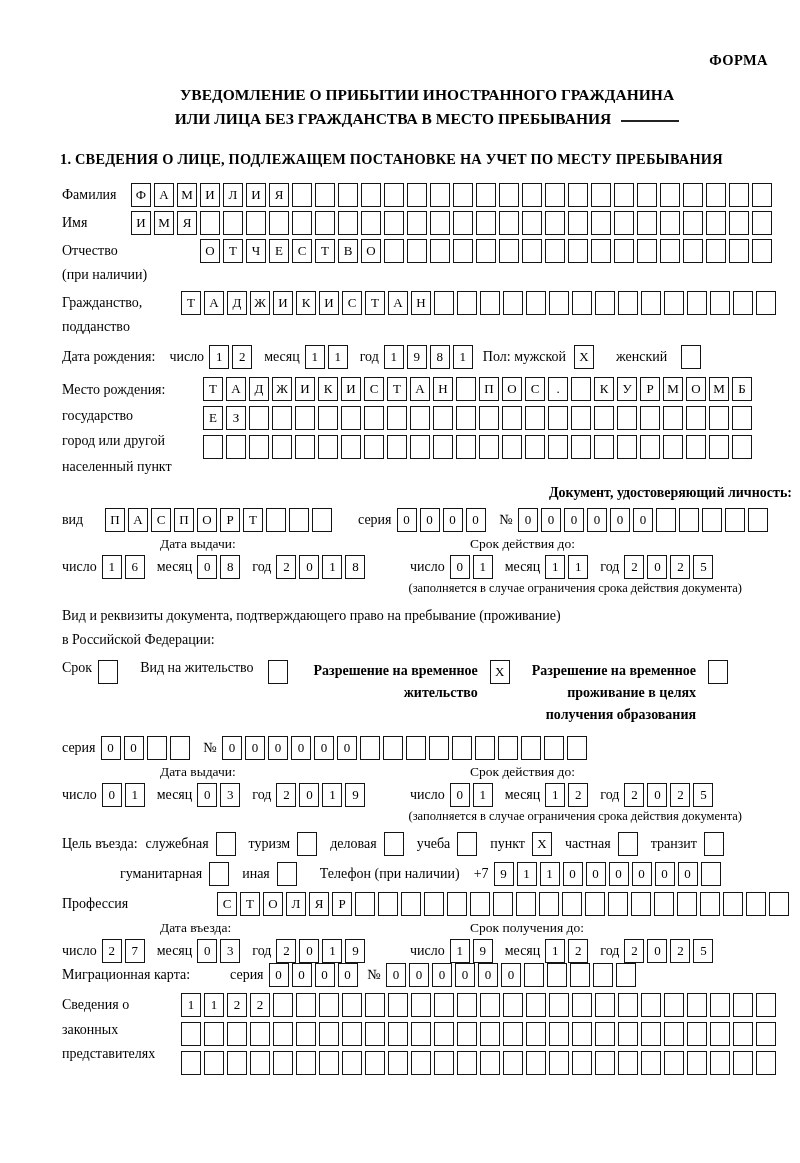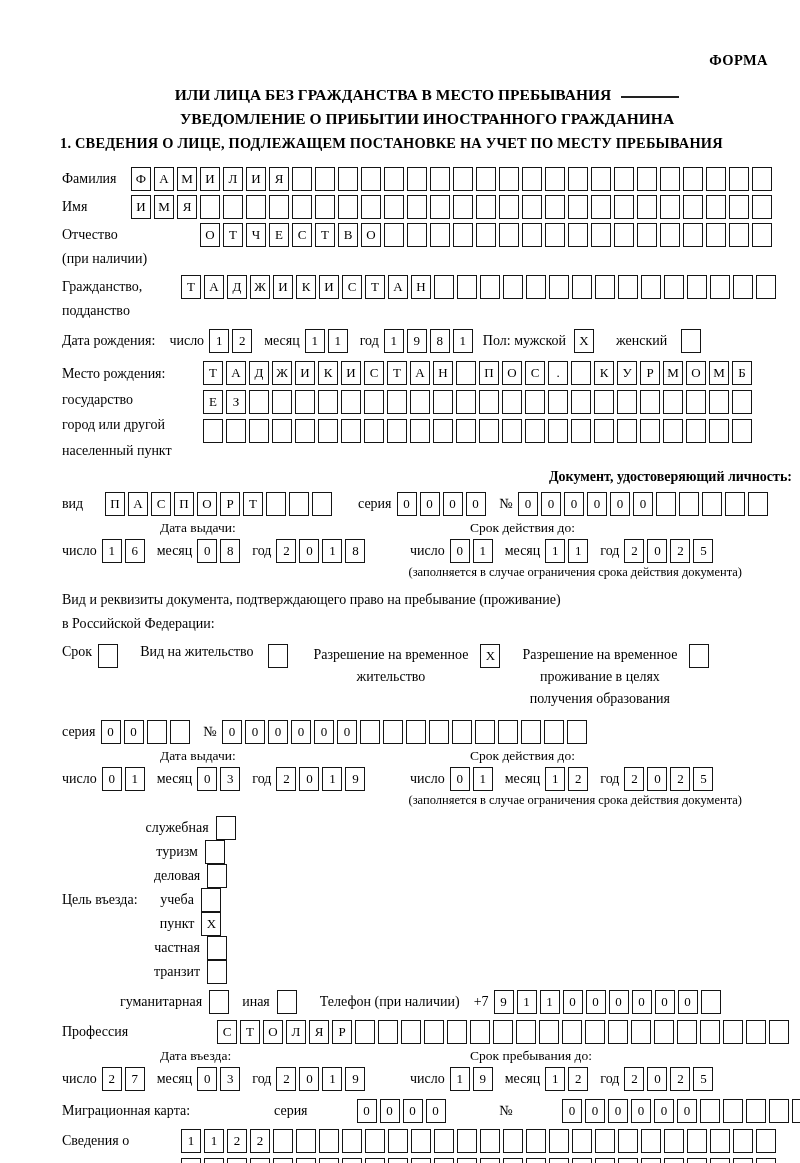--- a/index.html
+++ b/index.html
@@ -9,21 +9,21 @@
 
   .hdr{margin-left:553px;}
   .hdr .hl{font-size:13.5px;line-height:20px;}
   .hdr .sub{font-size:12.5px;line-height:18px;}
   .forma{font-weight:700;font-size:14.5px;text-align:right;padding-right:24px;
          margin-top:18px;letter-spacing:.4px;}
 
   .title{text-align:center;font-weight:700;font-size:15.5px;line-height:24px;margin-top:14px;}
   .blank{display:inline-block;width:58px;height:2px;background:#222;margin-left:10px;vertical-align:2px;}
 
-  .sec{font-weight:700;font-size:14.4px;margin:4px 0 15px -2px;white-space:nowrap;letter-spacing:.2px;}
+  .sec{font-weight:700;font-size:14.4px;margin:20px 0 15px -2px;white-space:nowrap;letter-spacing:.2px;}
 
   .frow{display:flex;align-items:center;margin-bottom:4px;}
   .tops{align-items:flex-start;}
   .lbl{font-size:14px;flex:none;}
   .l2{line-height:24px;}
   .boxes{display:flex;gap:3px;flex:none;}
   .cb{box-sizing:border-box;width:20px;height:24px;border:1.6px solid #151515;background:#fff;
       display:inline-flex;align-items:center;justify-content:center;font-size:13px;flex:none;}
   .w43{width:43px}.w69{width:69px}.w119{width:119px}
   .w138{width:138px}.w155{width:155px}
@@ -38,43 +38,43 @@
   .dhead{font-size:13.5px;margin-bottom:3px;}
   .dc1 .dhead{padding-left:98px;}
   .dc2 .dhead{padding-left:60px;}
   .drow{display:flex;align-items:center;}
   .sl{font-size:14px;margin-right:5px;flex:none;}
   .g{margin-right:12px;}
   .note{font-size:12.5px;text-align:right;padding-right:50px;margin:2px 0 8px;}
 
   .ptxt{font-size:14px;line-height:24px;}
   .permitrow{display:flex;align-items:flex-start;margin:8px 0 10px;}
-  .pstack{text-align:center;font-size:14px;line-height:22px;}
+  .pstack{text-align:right;font-size:14px;line-height:22px;font-weight:bold;}
 
   .prow{display:flex;align-items:center;margin-bottom:6px;}
   .opt{display:inline-flex;align-items:center;margin-right:13px;}
   .olbl{font-size:14px;margin-right:7px;}
 
   .bp{display:flex;align-items:flex-start;margin-bottom:5px;}
   .lblcol{flex:none;font-size:14px;}
   .bp-birth .lblcol{width:141px;line-height:25.5px;}
   .bp-rep .lblcol{width:119px;line-height:24.5px;}
   .rowstack .boxes{margin-bottom:5px;}
 </style>
 </head>
 <body>
 
 <div class="page">
 
 
   <div class="forma">ФОРМА</div>
 
   <div class="title">
+    <div>УВЕДОМЛЕНИЕ О ПРИБЫТИИ ИНОСТРАННОГО ГРАЖДАНИНА</div>
     <div><span>ИЛИ ЛИЦА БЕЗ ГРАЖДАНСТВА В МЕСТО ПРЕБЫВАНИЯ</span><span class="blank"></span></div>
-    <div>УВЕДОМЛЕНИЕ О ПРИБЫТИИ ИНОСТРАННОГО ГРАЖДАНИНА</div>
   </div>
 
   <div class="sec">1. СВЕДЕНИЯ О ЛИЦЕ, ПОДЛЕЖАЩЕМ ПОСТАНОВКЕ НА УЧЕТ ПО МЕСТУ ПРЕБЫВАНИЯ</div>
 
   <div class="frow">
     <div class="lbl w69">Фамилия</div>
     <div class="boxes">
         <span class="cb">Ф</span>
         <span class="cb">А</span>
         <span class="cb">М</span>
@@ -503,21 +503,21 @@
             <span class="cb">2</span>
             <span class="cb">5</span>
           </div>
       </div>
     </div>
   </div>
   <div class="note">(заполняется в случае ограничения срока действия документа)</div>
 
   <div class="prow">
     <span class="lbl mr8">Цель въезда:</span>
-    <span style="display:inline-flex;align-items:center;flex-direction:column;">
+    <span style="display:inline-flex;align-items:center;">
         <span class="opt">
           <span class="olbl">служебная</span>
           <span class="cb"></span>
         </span>
         <span class="opt">
           <span class="olbl">туризм</span>
           <span class="cb"></span>
         </span>
         <span class="opt">
           <span class="olbl">деловая</span>
@@ -616,21 +616,21 @@
         <span class="sl">год</span>
         <div class="boxes">
             <span class="cb">2</span>
             <span class="cb">0</span>
             <span class="cb">1</span>
             <span class="cb">9</span>
           </div>
       </div>
     </div>
     <div class="dc2">
-      <div class="dhead">Срок пребывания до:</div>
+      <div class="dhead">Срок получения до:</div>
       <div class="drow">
         <span class="sl">число</span>
         <div class="boxes g">
             <span class="cb">1</span>
             <span class="cb">9</span>
           </div>
         <span class="sl">месяц</span>
         <div class="boxes g">
             <span class="cb">1</span>
             <span class="cb">2</span>
@@ -639,21 +639,21 @@
         <div class="boxes">
             <span class="cb">2</span>
             <span class="cb">0</span>
             <span class="cb">2</span>
             <span class="cb">5</span>
           </div>
       </div>
     </div>
   </div>
 
-  <div class="frow" style="margin-top:8px;gap:44px;">
+  <div class="frow" style="">
     <span class="lbl">Миграционная карта:</span>
     <span class="sl mr8" style="margin-left:40px;">серия</span>
     <div class="boxes">
         <span class="cb">0</span>
         <span class="cb">0</span>
         <span class="cb">0</span>
         <span class="cb">0</span>
       </div>
     <span class="sl ml10 mr8">№</span>
     <div class="boxes">

